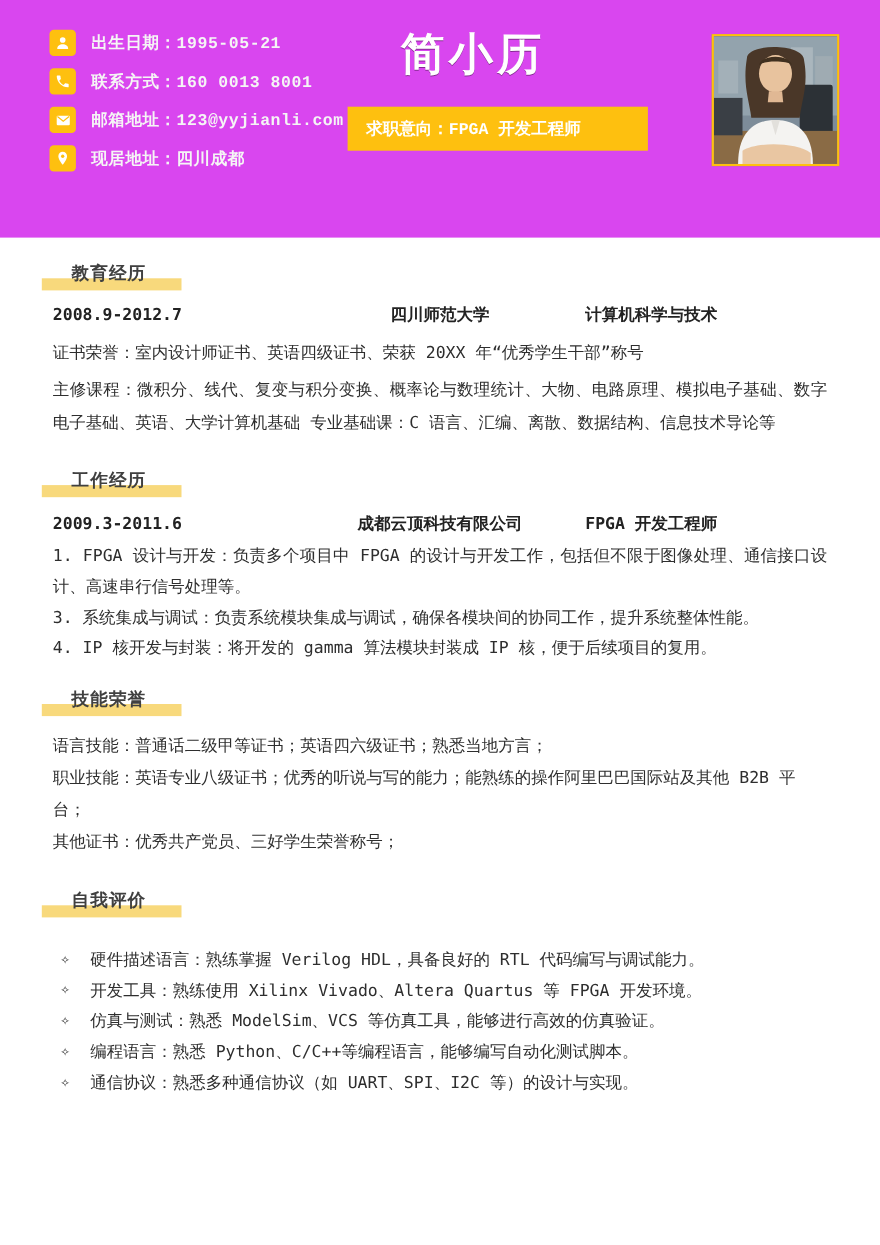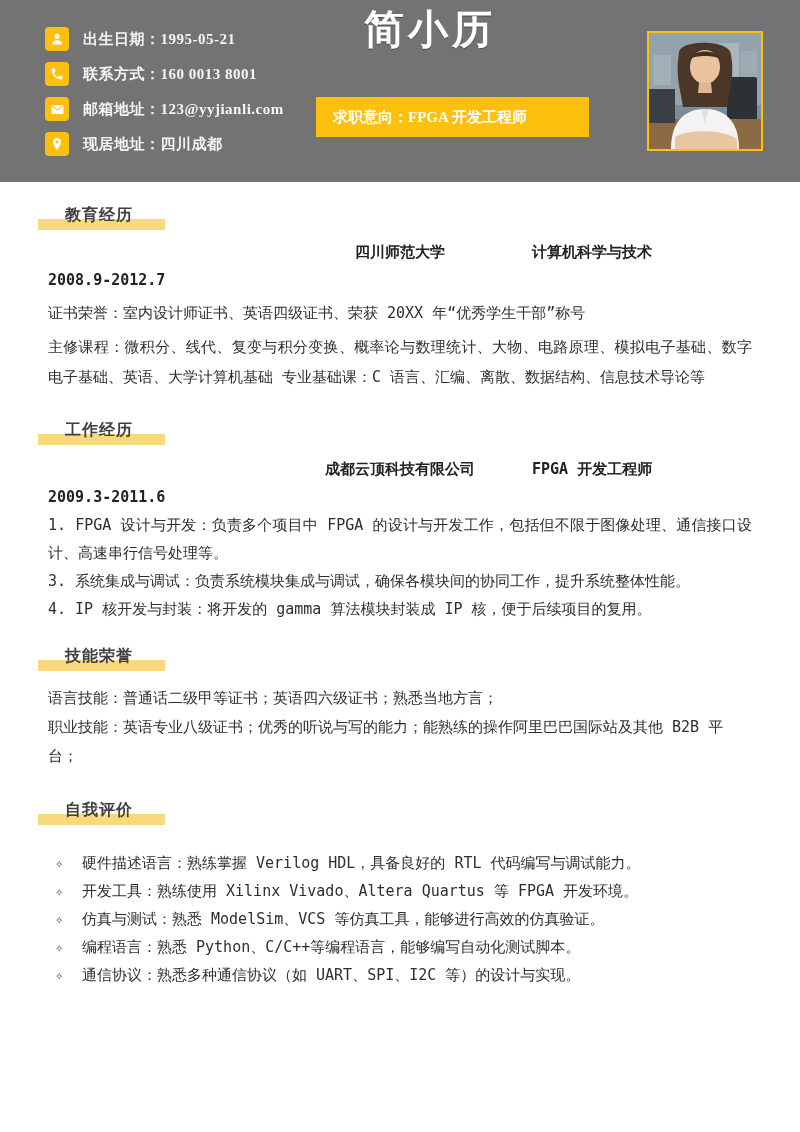--- a/index.html
+++ b/index.html
@@ -4,33 +4,33 @@
 <style>
   * { box-sizing: border-box; }
   html,body { margin:0; padding:0; }
   body {
     width:800px; height:1132px; background:#ffffff; position:relative;
     font-family:"DejaVu Sans Mono","Liberation Mono",monospace;
     color:#2e2e2e; overflow:hidden;
   }
   
   .header {
-    position:relative; width:800px; height:182px; background:#737373;
-    font-family:Liberation Serif, serif;
+    position:relative; width:800px; height:216px; background:#d946ef;
+    font-family:Liberation Mono, monospace;
   }
   .contacts { position:absolute; left:45px; top:27px; }
   .contact-row { display:flex; align-items:center; height:24px; margin-bottom:11px; }
   .contact-icon {
     width:24px; height:24px; background:#FEC00F; border-radius:4px;
     display:flex; align-items:center; justify-content:center; margin-right:14px; flex:0 0 24px;
   }
   .contact-icon svg { display:block; }
   .contact-text { color:#f5f5f5; font-size:15px; font-weight:600; letter-spacing:0.5px; white-space:nowrap; }
   .name {
-    position:absolute; left:430px; top:2px; transform:translateX(-50%);
+    position:absolute; left:430px; top:22px; transform:translateX(-50%);
     color:#ffffff; font-size:40px; font-weight:bold; letter-spacing:4px; white-space:nowrap;
     text-shadow:0 1px 0 rgba(0,0,0,0.4);
   }
   .objective {
     position:absolute; left:316px; top:97px; width:273px; height:40px;
     background:#FEC00F; color:#ffffff; font-size:15px; font-weight:bold;
     display:flex; align-items:center; padding-left:17px; white-space:nowrap;
   }
   .photo {
     position:absolute; left:647px; top:31px; width:116px; height:120px;
@@ -43,21 +43,21 @@
   .sec-head .hl {
     position:absolute; left:-10px; top:14px; width:127px; height:11px;
     background:#F8D97C; z-index:0;
   }
   .sec-head h2 {
     position:relative; z-index:1; margin:0; padding-left:17px;
     font-size:16px; font-weight:bold; color:#404040; letter-spacing:1px;
     font-family:"Liberation Sans","DejaVu Sans",sans-serif;
   }
   .row3 { display:flex; font-size:15px; font-weight:bold; color:#222; }
-  .row3 .l { flex:1; text-align:left;margin-top:28px; }
+  .row3 .l { flex:1; text-align:left; }
   .row3 .c { flex:1.2; text-align:center; white-space:nowrap; }
   .row3 .r { flex:1; text-align:left; white-space:nowrap; }
   .para { font-size:15px; line-height:30px; margin:0; text-align:justify; }
   .work-item { font-size:15px; line-height:28px; margin:0; text-align:justify; }
   .skill-line { font-size:15px; line-height:29px; margin:0; }
   .eval-item { display:flex; font-size:15px; line-height:28px; }
   .eval-bullet { width:34px; flex:0 0 34px; padding-left:7px; color:#3a3a3a; font-size:14px; }
   .eval-text { flex:1; }
   
   .mt-edu-head { margin-top:23px; }
@@ -169,20 +169,21 @@
     <p class="work-item">4. IP 核开发与封装：将开发的 gamma 算法模块封装成 IP 核，便于后续项目的复用。</p>
   </div>
 
   <div class="sec-head mt-skill-head">
     <span class="hl"></span>
     <h2>技能荣誉</h2>
   </div>
   <div class="mt-skill-lines">
     <p class="skill-line">语言技能：普通话二级甲等证书；英语四六级证书；熟悉当地方言；</p>
     <p class="skill-line">职业技能：英语专业八级证书；优秀的听说与写的能力；能熟练的操作阿里巴巴国际站及其他 B2B 平台；</p>
+    <p class="skill-line">其他证书：优秀共产党员、三好学生荣誉称号；</p>
   </div>
 
   <div class="sec-head mt-eval-head">
     <span class="hl"></span>
     <h2>自我评价</h2>
   </div>
   <div class="mt-eval-list">
     <div class="eval-item">
       <span class="eval-bullet">✧</span>
       <span class="eval-text">硬件描述语言：熟练掌握 Verilog HDL，具备良好的 RTL 代码编写与调试能力。</span>

